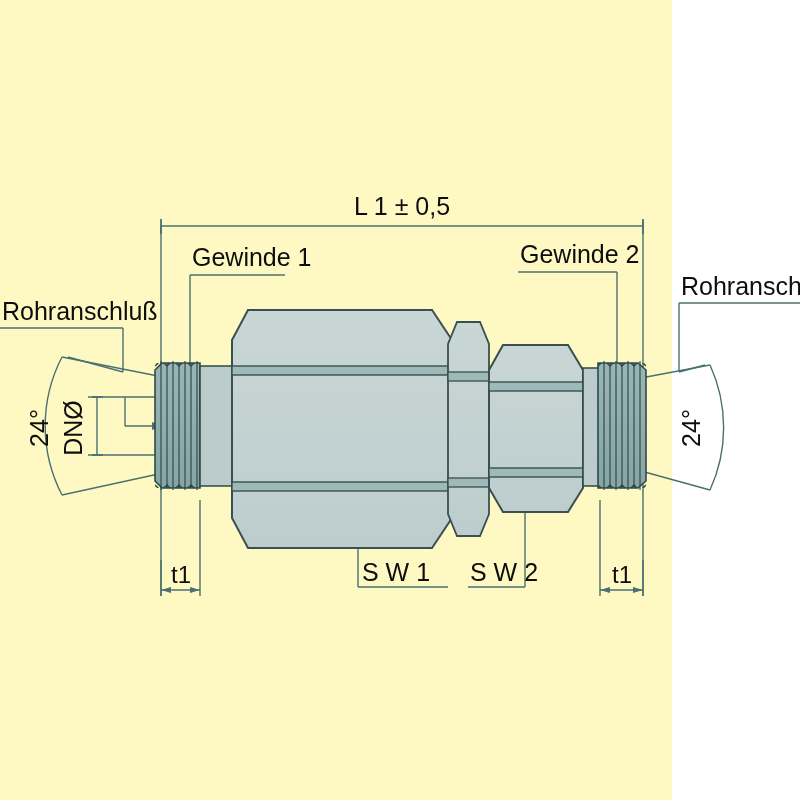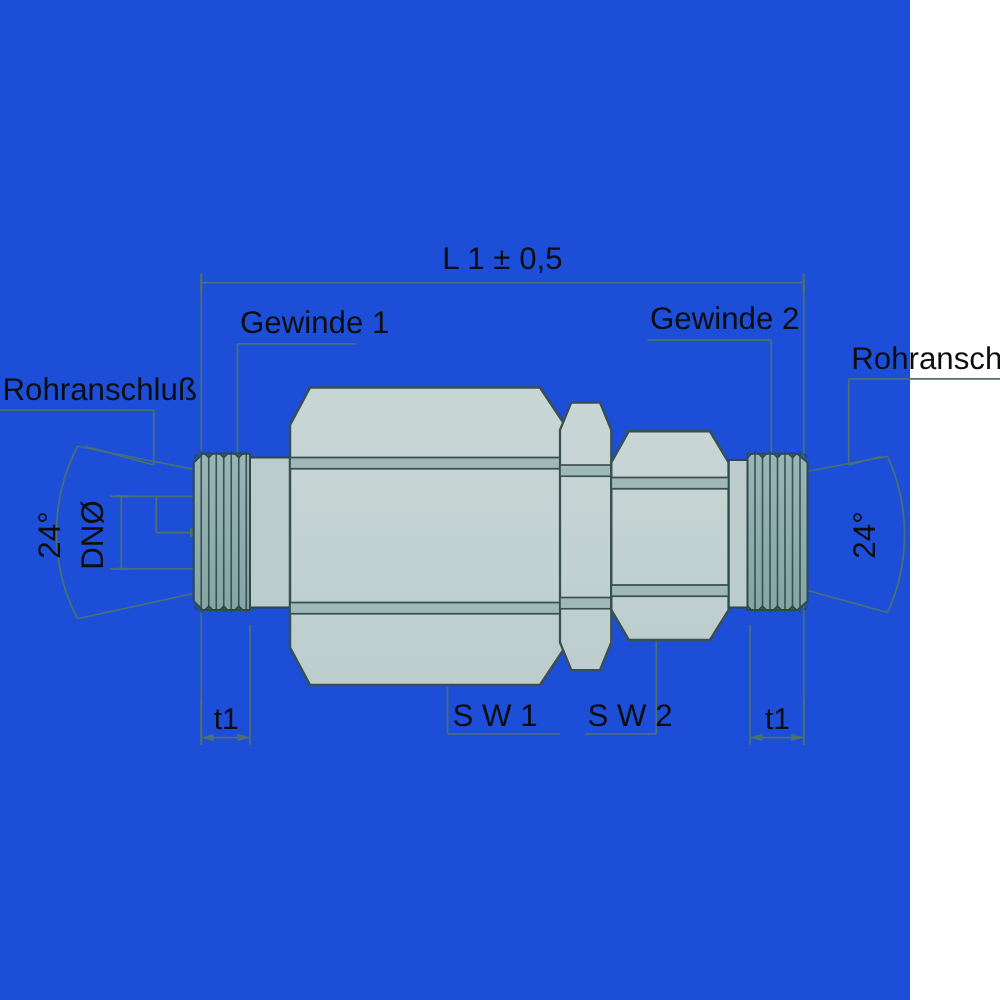--- a/index.html
+++ b/index.html
@@ -1,18 +1,18 @@
 <!DOCTYPE html>
 <html><head>
 <meta charset="utf-8">
 <style>
   html,body{margin:0;padding:0;background:#ffffff;}
   body{width:800px;height:800px;overflow:hidden;
        font-family:"Liberation Sans","DejaVu Sans",sans-serif;}
-  #stage{position:relative;width:728px;height:800px;background:#1d4ed8;}
+  #stage{position:relative;width:672px;height:800px;background:#fef9c3;}
   svg{display:block;}
   .lbl{font-family:"Liberation Sans","DejaVu Sans",sans-serif;
        font-size:25px;fill:#0d0d0d;}
   .lbl-sm{font-family:"Liberation Sans","DejaVu Sans",sans-serif;
        font-size:24px;fill:#0d0d0d;}
 </style>
 </head>
 <body>
 
 <div id="stage">

